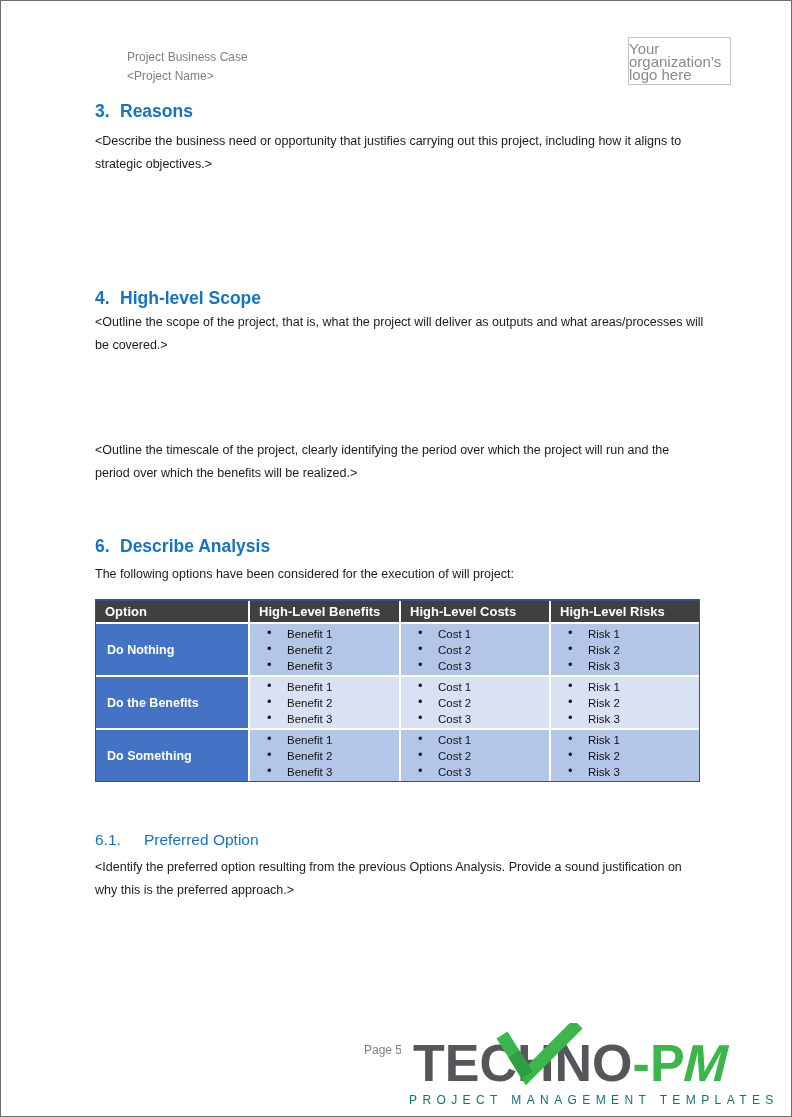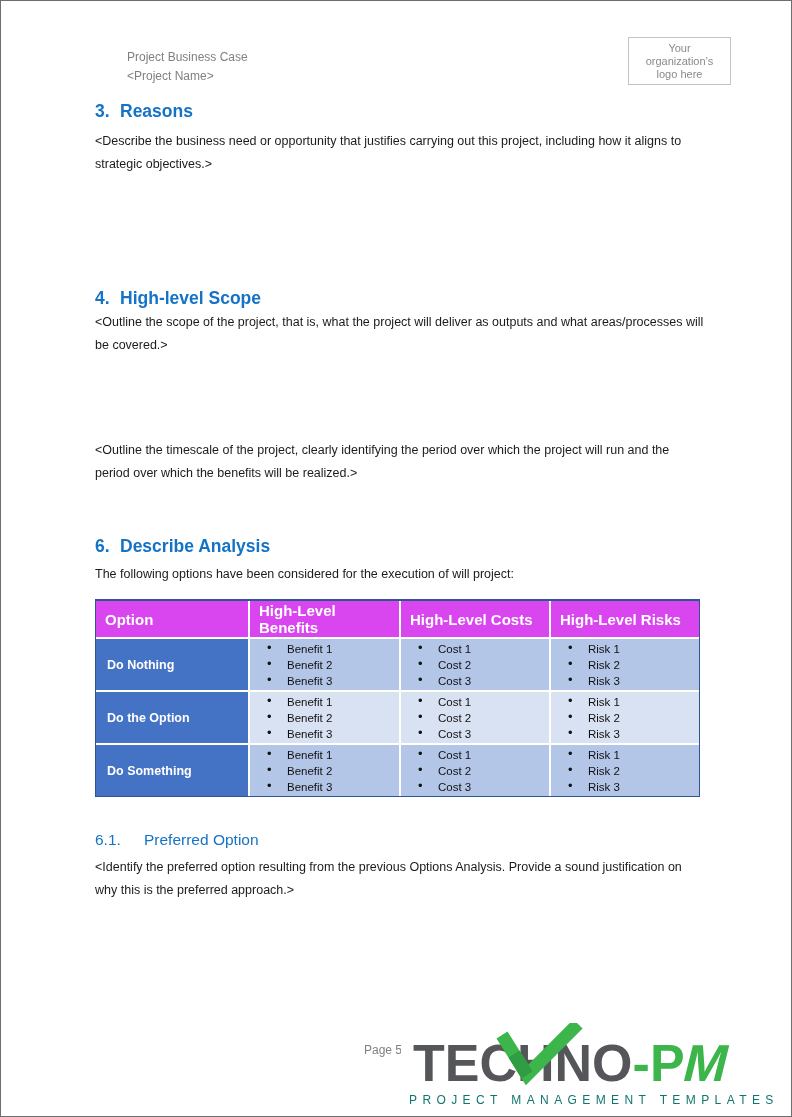--- a/index.html
+++ b/index.html
@@ -5,39 +5,39 @@
   html,body { margin:0; padding:0; background:#fff; }
   .page {
     position:relative; width:792px; height:1117px; box-sizing:border-box;
     background:#ffffff; border:1px solid #6e6e6e; overflow:hidden;
     font-family:"Liberation Sans", sans-serif; color:#1b1b1b;
   }
   
   .hdr { position:absolute; left:94px; top:47px; font-size:12px; line-height:19px; color:#808080;margin-left:32px; }
   .logo-box {
     position:absolute; left:627px; top:36px; width:101px; height:46px;
-    border:1px solid #c3c3c3; color:#8a8a8a; font-size:11px; line-height:13px;
-    display:flex; flex-direction:column; justify-content:center; text-align:center;
+    border:1px solid #c3c3c3; color:#8a8a8a; font-size:15px; line-height:13px;
+    display:flex; flex-direction:column; justify-content:center; text-align:left;
   }
   
   .sec-h { position:absolute; left:94px; color:#1473c6; font-weight:bold; font-size:17.5px; white-space:nowrap; }
   .sec-h .hnum { display:inline-block; width:25px; }
   .sub-h { position:absolute; left:94px; color:#1473c6; font-weight:normal; font-size:15.5px; white-space:nowrap; }
   .sub-h .hnum { display:inline-block; width:49px; }
   
   .para { position:absolute; left:94px; width:612px; font-size:12.5px; line-height:23px; color:#1b1b1b; margin:0; }
   
   .opt-table {
     position:absolute; left:94px; top:598px; width:603px;
     border-collapse:separate; border-spacing:0; table-layout:fixed;
     border-top:2px solid #2f5496; border-left:1px solid #2f5496;
     border-right:1px solid #2f5496; border-bottom:1px solid #2f5496;
   }
   .opt-table th {
-    background:#d946ef; color:#fff; font-size:15px; font-weight:bold; text-align:left;
+    background:#404040; color:#fff; font-size:13px; font-weight:bold; text-align:left;
     height:19px; padding:1px 0 1px 9px; border-bottom:2px solid #fff;
   }
   .opt-table th + th, .opt-table td + td { border-left:2px solid #fff; }
   .opt-table tr.row + tr.row td { border-top:2px solid #fff; }
   .opt-table td { height:49px; vertical-align:middle; }
   .opt-table td.optname {
     background:#4472c4; color:#fff; font-weight:bold; font-size:12.5px; padding-left:11px;
   }
   .opt-table tr.band-m td.cell { background:#b4c6e7; }
   .opt-table tr.band-l td.cell { background:#d9e2f3; }
@@ -119,21 +119,21 @@
           <div class="li">Cost 2</div>
           <div class="li">Cost 3</div>
         </td>
         <td class="cell">
           <div class="li">Risk 1</div>
           <div class="li">Risk 2</div>
           <div class="li">Risk 3</div>
         </td>
       </tr>
       <tr class="row band-l">
-        <td class="optname">Do the Option</td>
+        <td class="optname">Do the Benefits</td>
         <td class="cell">
           <div class="li">Benefit 1</div>
           <div class="li">Benefit 2</div>
           <div class="li">Benefit 3</div>
         </td>
         <td class="cell">
           <div class="li">Cost 1</div>
           <div class="li">Cost 2</div>
           <div class="li">Cost 3</div>
         </td>

